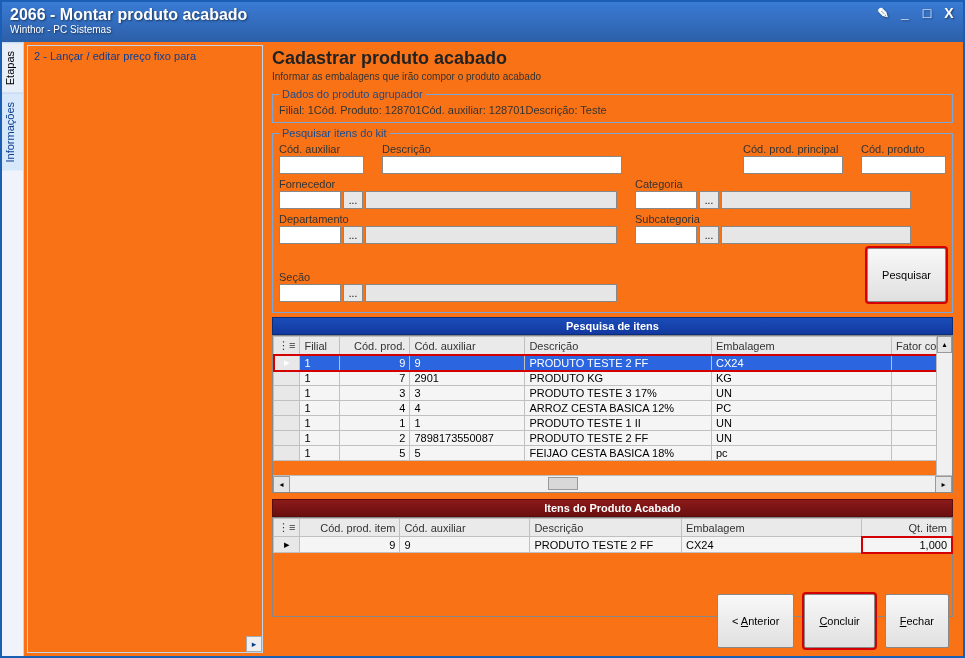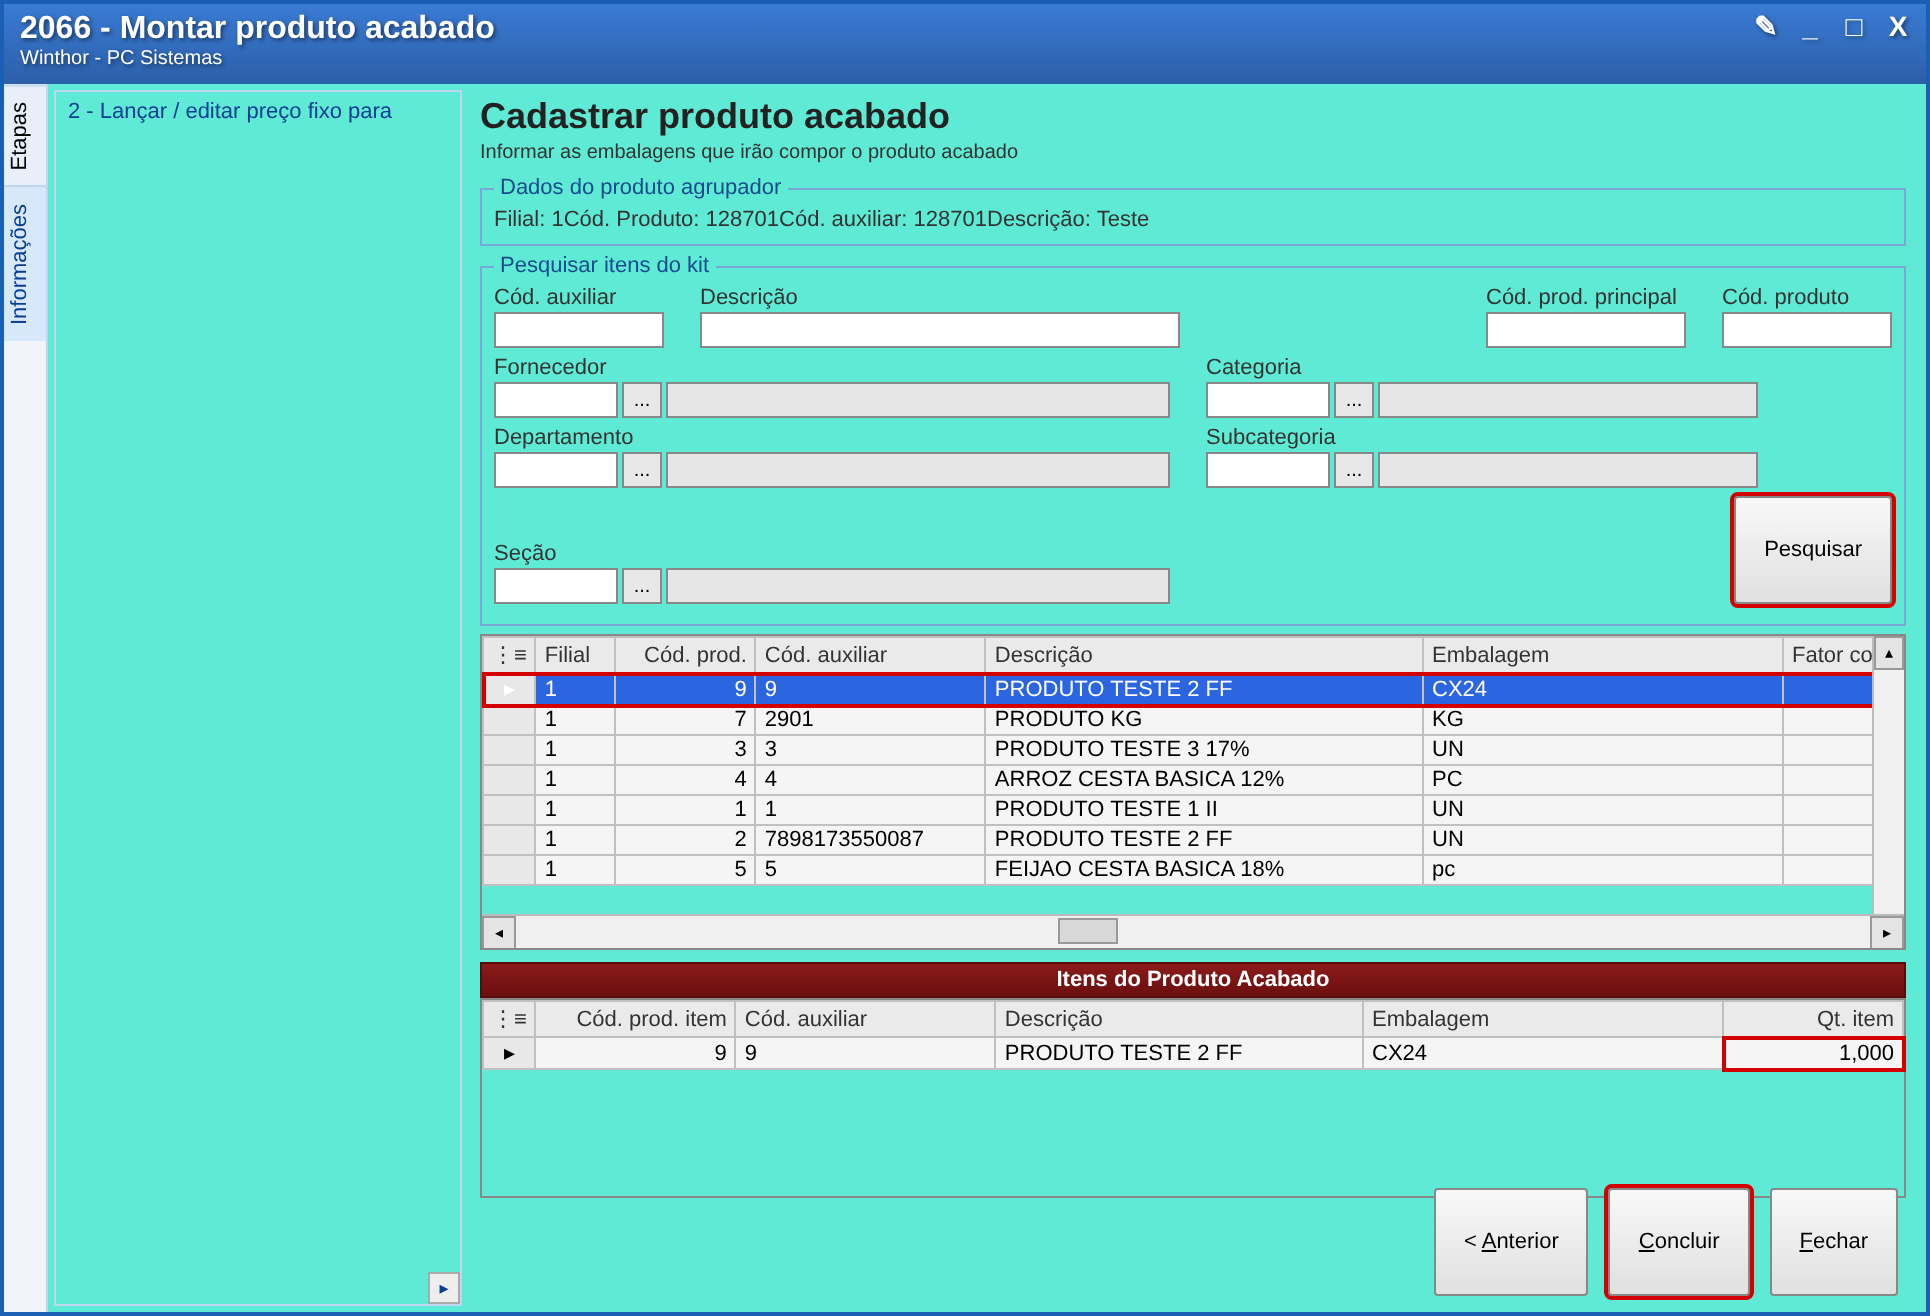--- a/index.html
+++ b/index.html
@@ -1,27 +1,27 @@
 <!DOCTYPE html>
 <html><head>
   <meta charset="utf-8">
   <style>
     * { box-sizing: border-box; margin: 0; padding: 0; }
     body { font-family: Tahoma, Arial, sans-serif; font-size: 11px; background: #fff; }
-    .window { width: 965px; height: 658px; border: 2px solid #1a5fb4; background: #5eead4; position: relative; }
+    .window { width: 965px; height: 658px; border: 2px solid #1a5fb4; background: #f97316; position: relative; }
     .titlebar { background: linear-gradient(to bottom, #3a7bd5, #2c5fa8); color: #fff; padding: 4px 8px; height: 40px; text-shadow: 1px 1px 2px rgba(0,0,0,0.5); position: relative; }
     .titlebar .title { font-size: 16px; font-weight: bold; }
     .titlebar .subtitle { font-size: 10px; }
     .titlebar .controls { position: absolute; right: 6px; top: 3px; display: flex; gap: 6px; }
     .titlebar .controls span { cursor: pointer; font-weight: bold; font-size: 14px; width: 16px; text-align: center; }
     .content { display: flex; height: calc(100% - 40px); }
     .tabs-vert { width: 22px; display: flex; flex-direction: column; border-right: 1px solid #bfd6f0; background: #f0f4fa; }
     .vtab { writing-mode: vertical-rl; transform: rotate(180deg); padding: 8px 2px; border-bottom: 1px solid #bfd6f0; font-size: 11px; cursor: pointer; text-align: center; background: #e8eff8; }
     .vtab.active { background: #d8e8fb; color: #0b3d91; font-weight: normal; }
-    .left-panel { width: 204px; border: 1px solid #bfd6f0; margin: 3px; padding: 2px; color: #0b3d91; overflow: hidden; position: relative; }
+    .left-panel { width: 236px; border: 1px solid #bfd6f0; margin: 3px; padding: 2px; color: #0b3d91; overflow: hidden; position: relative; }
     .left-panel .tree-item { padding: 2px 4px; }
     .left-panel .scroll-corner { position: absolute; right: 0; bottom: 0; width: 16px; height: 16px; border: 1px solid #aaa; background: #eee; font-size: 9px; text-align: center; line-height: 14px; }
     .main { flex: 1; padding: 6px 10px 6px 6px; display: flex; flex-direction: column; }
     .main h2 { font-size: 18px; font-weight: bold; color: #222; margin-bottom: 2px; }
     .main .subtitle-text { font-size: 10px; color: #333; margin-bottom: 6px; }
     fieldset { border: 1px solid #7aa7d8; padding: 4px 6px 6px 6px; margin-bottom: 4px; }
     legend { color: #1a4b8c; font-size: 11px; padding: 0 3px; }
     .row-data { display: flex; font-size: 11px; color: #333; }
     .search-grid label { font-size: 11px; color: #333; display: block; margin-bottom: 1px; }
     input[type=text] { border: 1px solid #888; height: 18px; padding: 1px 3px; font-size: 11px; background: #fff; }
@@ -151,20 +151,21 @@
             <div class="inline">
                 <input type="text" style="width: 62px;">
                 <button class="ellipsis-btn">...</button>
                 <input type="text" disabled="" style="width: 252px;">
               </div>
           </div>
           <button class="btn highlight">Pesquisar</button>
         </div>
       </fieldset>
 
+      <div class="grid-header-bar">Pesquisa de itens</div>
       <div class="table-wrap" style="height:158px; overflow:hidden;">
         <table>
           <thead>
               <tr>
             <th class="row-marker">⋮≡</th>
             <th style="width:40px">Filial</th>
             <th style="width:70px" class="ralign">Cód. prod.</th>
             <th style="width:115px">Cód. auxiliar</th>
             <th>Descrição</th>
             <th style="width:180px">Embalagem</th>

